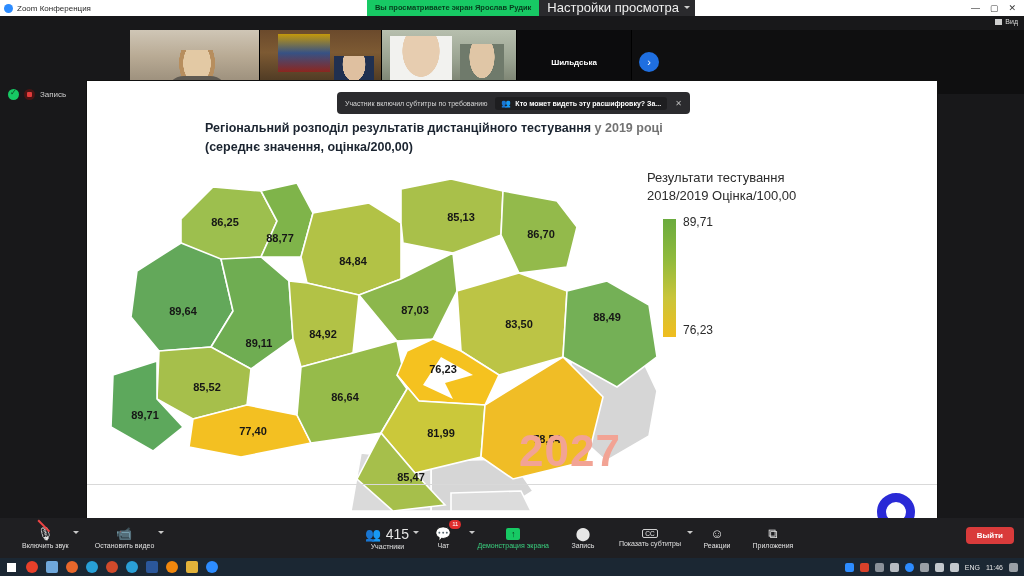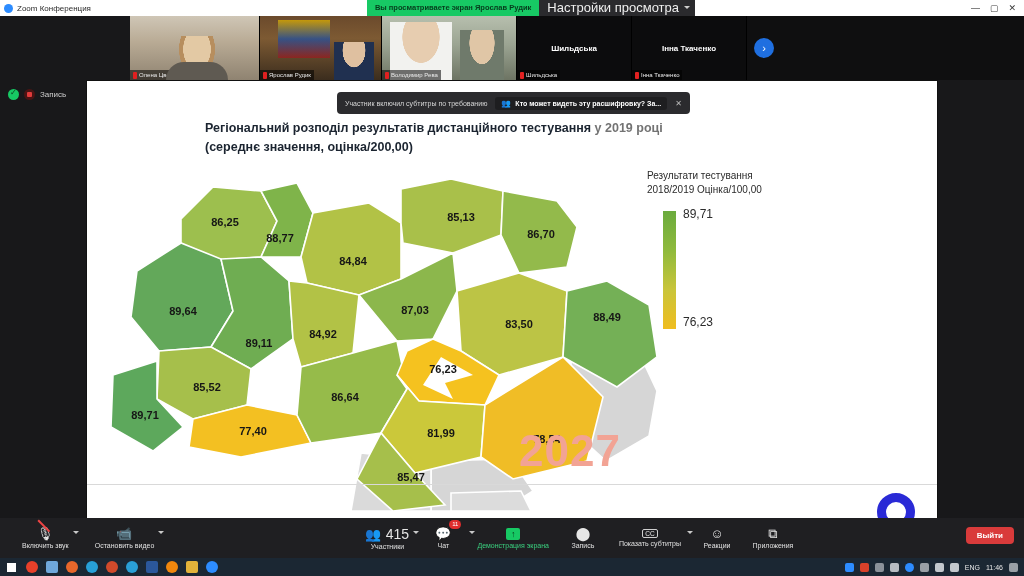--- a/index.html
+++ b/index.html
@@ -30,21 +30,21 @@
   }
   .view-settings .caret {
     position: absolute; right: 5px; top: 6px;
     border-left: 3px solid transparent; border-right: 3px solid transparent; border-top: 3px solid #cfcfcf;
   }
   .tb-right { display: flex; align-items: center; gap: 10px; padding-right: 8px; }
   .win-btn { font-size: 9px; color: #3a3a3a; line-height: 1; cursor: default; }
 
   
   .filmstrip {
-    position: absolute; top: 16px; left: 130px; width: 894px; height: 64px;
+    position: absolute; top: 30px; left: 130px; width: 894px; height: 64px;
     background: #0f0f10; display: flex;
   }
   .tile { position: relative; height: 64px; overflow: hidden; border-right: 1px solid #000; }
   .tile .namebar {
     position: absolute; left: 0; bottom: 0; height: 10px; display: flex; align-items: center;
     gap: 2px; padding: 0 3px; background: rgba(0,0,0,0.55);
     font-size: 6px; color: #e9e9e9; white-space: nowrap; max-width: 100%;
   }
   .micmute { width: 4px; height: 7px; background: #e02020; border-radius: 1px; flex: 0 0 auto; }
   .tile-centername {
@@ -108,21 +108,21 @@
   .cc-toast .pill .ptext { font-size: 7px; color: #ffffff; font-weight: bold; white-space: nowrap; }
   .cc-toast .close { font-size: 8px; color: #b9b9b9; }
 
   .slide-title {
     position: absolute; left: 118px; top: 38px; width: 640px;
     font-size: 12.5px; font-weight: bold; color: #1b2430; line-height: 1.55;
   }
   .slide-title .blue { color: #737373; }
 
   .legend { position: absolute; left: 560px; top: 88px; width: 250px; }
-  .legend-title { font-size: 10px; color: #2b2b2b; line-height: 1.4; text-align: left; }
+  .legend-title { font-size: 13px; color: #2b2b2b; line-height: 1.4; text-align: left; }
   .legend-body { position: relative; margin-top: 14px; height: 120px; }
   .legend-bar {
     position: absolute; left: 16px; top: 0; width: 13px; height: 118px;
     background: linear-gradient(180deg, #6bab3e 0%, #8fba3c 35%, #c9c53a 65%, #f0bd1f 100%);
   }
   .legend-hi { position: absolute; left: 36px; top: -4px; font-size: 12px; color: #2b2b2b; }
   .legend-lo { position: absolute; left: 36px; top: 104px; font-size: 12px; color: #2b2b2b; }
 
   .map-wrap { position: absolute; left: 14px; top: 80px; width: 560px; height: 350px; }
   .map-wrap svg { width: 100%; height: 100%; display: block; }
@@ -228,27 +228,20 @@
       <div class="namebar">
         <span class="micmute"></span>
         <span>Володимир Рева</span>
       </div>
     </div>
     <div class="tile blacktile">
       <div class="tile-centername">Шильдська</div>
       <div class="namebar">
         <span class="micmute"></span>
         <span>Шильдська</span>
-      </div>
-    </div>
-    <div class="tile blacktile">
-      <div class="tile-centername">Інна Ткаченко</div>
-      <div class="namebar">
-        <span class="micmute"></span>
-        <span>Інна Ткаченко</span>
       </div>
     </div>
     <div class="nextbtn">
       <div class="nextcircle">›</div>
     </div>
   </div>
 
   <div class="recbar">
     <span class="shield"></span>
     <span class="recdot"></span>

